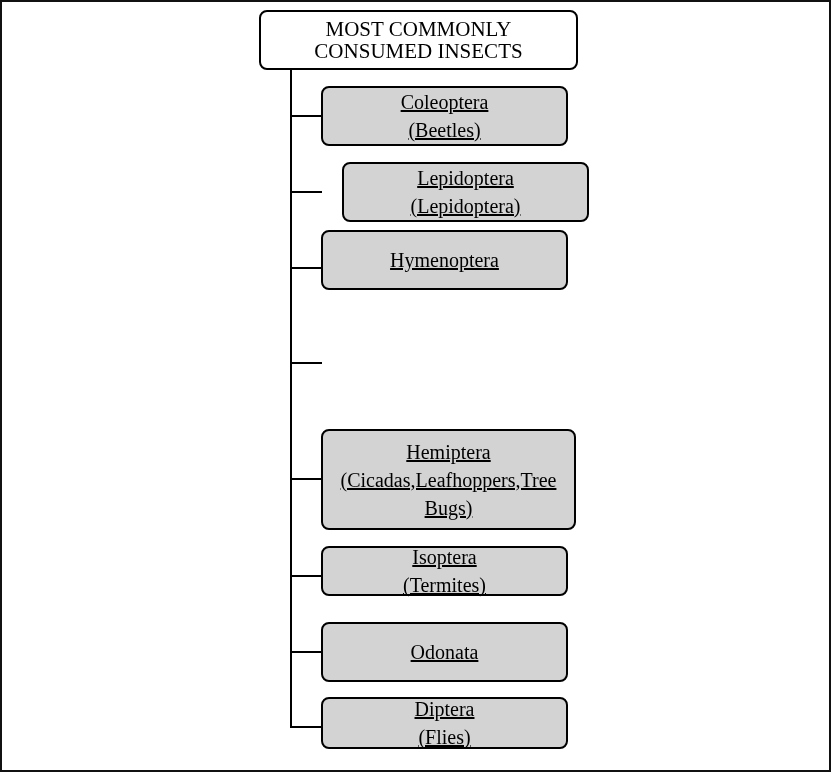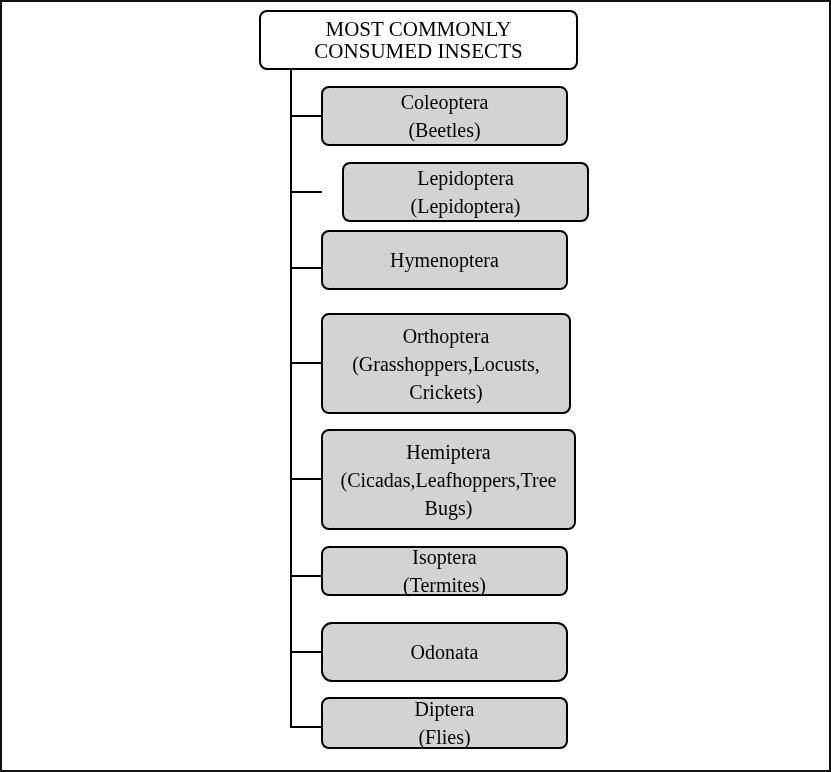--- a/index.html
+++ b/index.html
@@ -67,28 +67,29 @@
     background: #d3d3d3;
     border: 2px solid #000000;
     border-radius: 8px;
     display: flex;
     flex-direction: column;
     align-items: center;
     justify-content: center;
     text-align: center;
     padding: 0 14px;
     color: #000000;
+    text-decoration: underline;
   }
   .n1 { top: 84px;  height: 60px; }
   .n2 { top: 160px; height: 60px; margin-left: 21px; }
   .n3 { top: 228px; height: 60px; }
   .n4 { top: 311px; height: 101px; width: 250px; }
   .n5 { top: 427px; height: 101px; width: 255px; }
   .n6 { top: 544px; height: 50px; }
-  .n7 { top: 620px; height: 60px; border-radius: 11px; }
+  .n7 { top: 620px; height: 60px; }
   .n8 { top: 695px; height: 52px; }
   .nname {
     font-size: 20px;
     line-height: 28px;
   }
   .ndesc {
     font-size: 20px;
     line-height: 28px;
   }
 </style>
@@ -119,24 +120,20 @@
 
   <div class="node n2">
     <div class="nname">Lepidoptera</div>
     <div class="ndesc">(Lepidoptera)</div>
   </div>
 
   <div class="node n3">
     <div class="nname">Hymenoptera</div>
   </div>
 
-  <div class="node n4">
-    <div class="nname">Orthoptera</div>
-    <div class="ndesc">(Grasshoppers,Locusts, Crickets)</div>
-  </div>
 
   <div class="node n5">
     <div class="nname">Hemiptera</div>
     <div class="ndesc">(Cicadas,Leafhoppers,Tree Bugs)</div>
   </div>
 
   <div class="node n6">
     <div class="nname">Isoptera</div>
     <div class="ndesc">(Termites)</div>
   </div>

